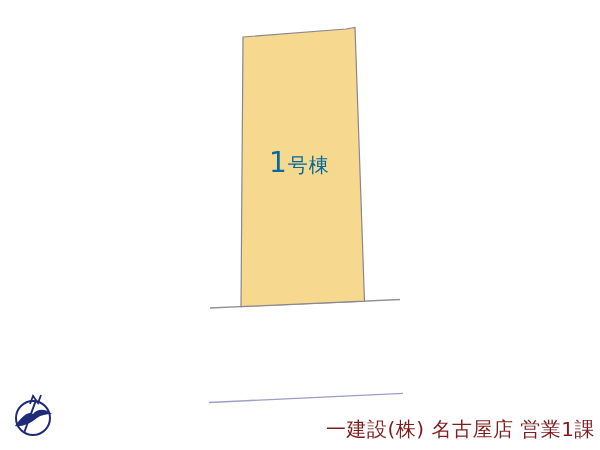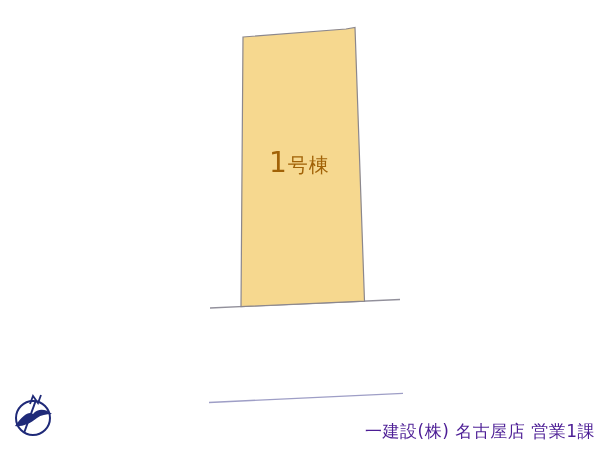--- a/index.html
+++ b/index.html
@@ -25,33 +25,33 @@
   }
   .lot-label {
     position: absolute;
     left: 269px;
     top: 146px;
     width: 90px;
     height: 34px;
     line-height: 34px;
     font-size: 20px;
     letter-spacing: 1px;
-    color: #a16207;
+    color: #0369a1;
     white-space: nowrap;
   }
   .lot-label::first-letter {
     font-size: 28px;
   }
   .watermark {
     position: absolute;
     right: 5px;
     bottom: 7px;
-    font-size: 17px;
+    font-size: 20px;
     letter-spacing: 0.5px;
-    color: #4c1d95;
+    color: #7f1d1d;
     white-space: nowrap;
   }
 </style>
 </head>
 <body>
 
 <div class="canvas">
 
   <svg class="plan-svg" viewBox="0 0 600 450" xmlns="http://www.w3.org/2000/svg">
 

